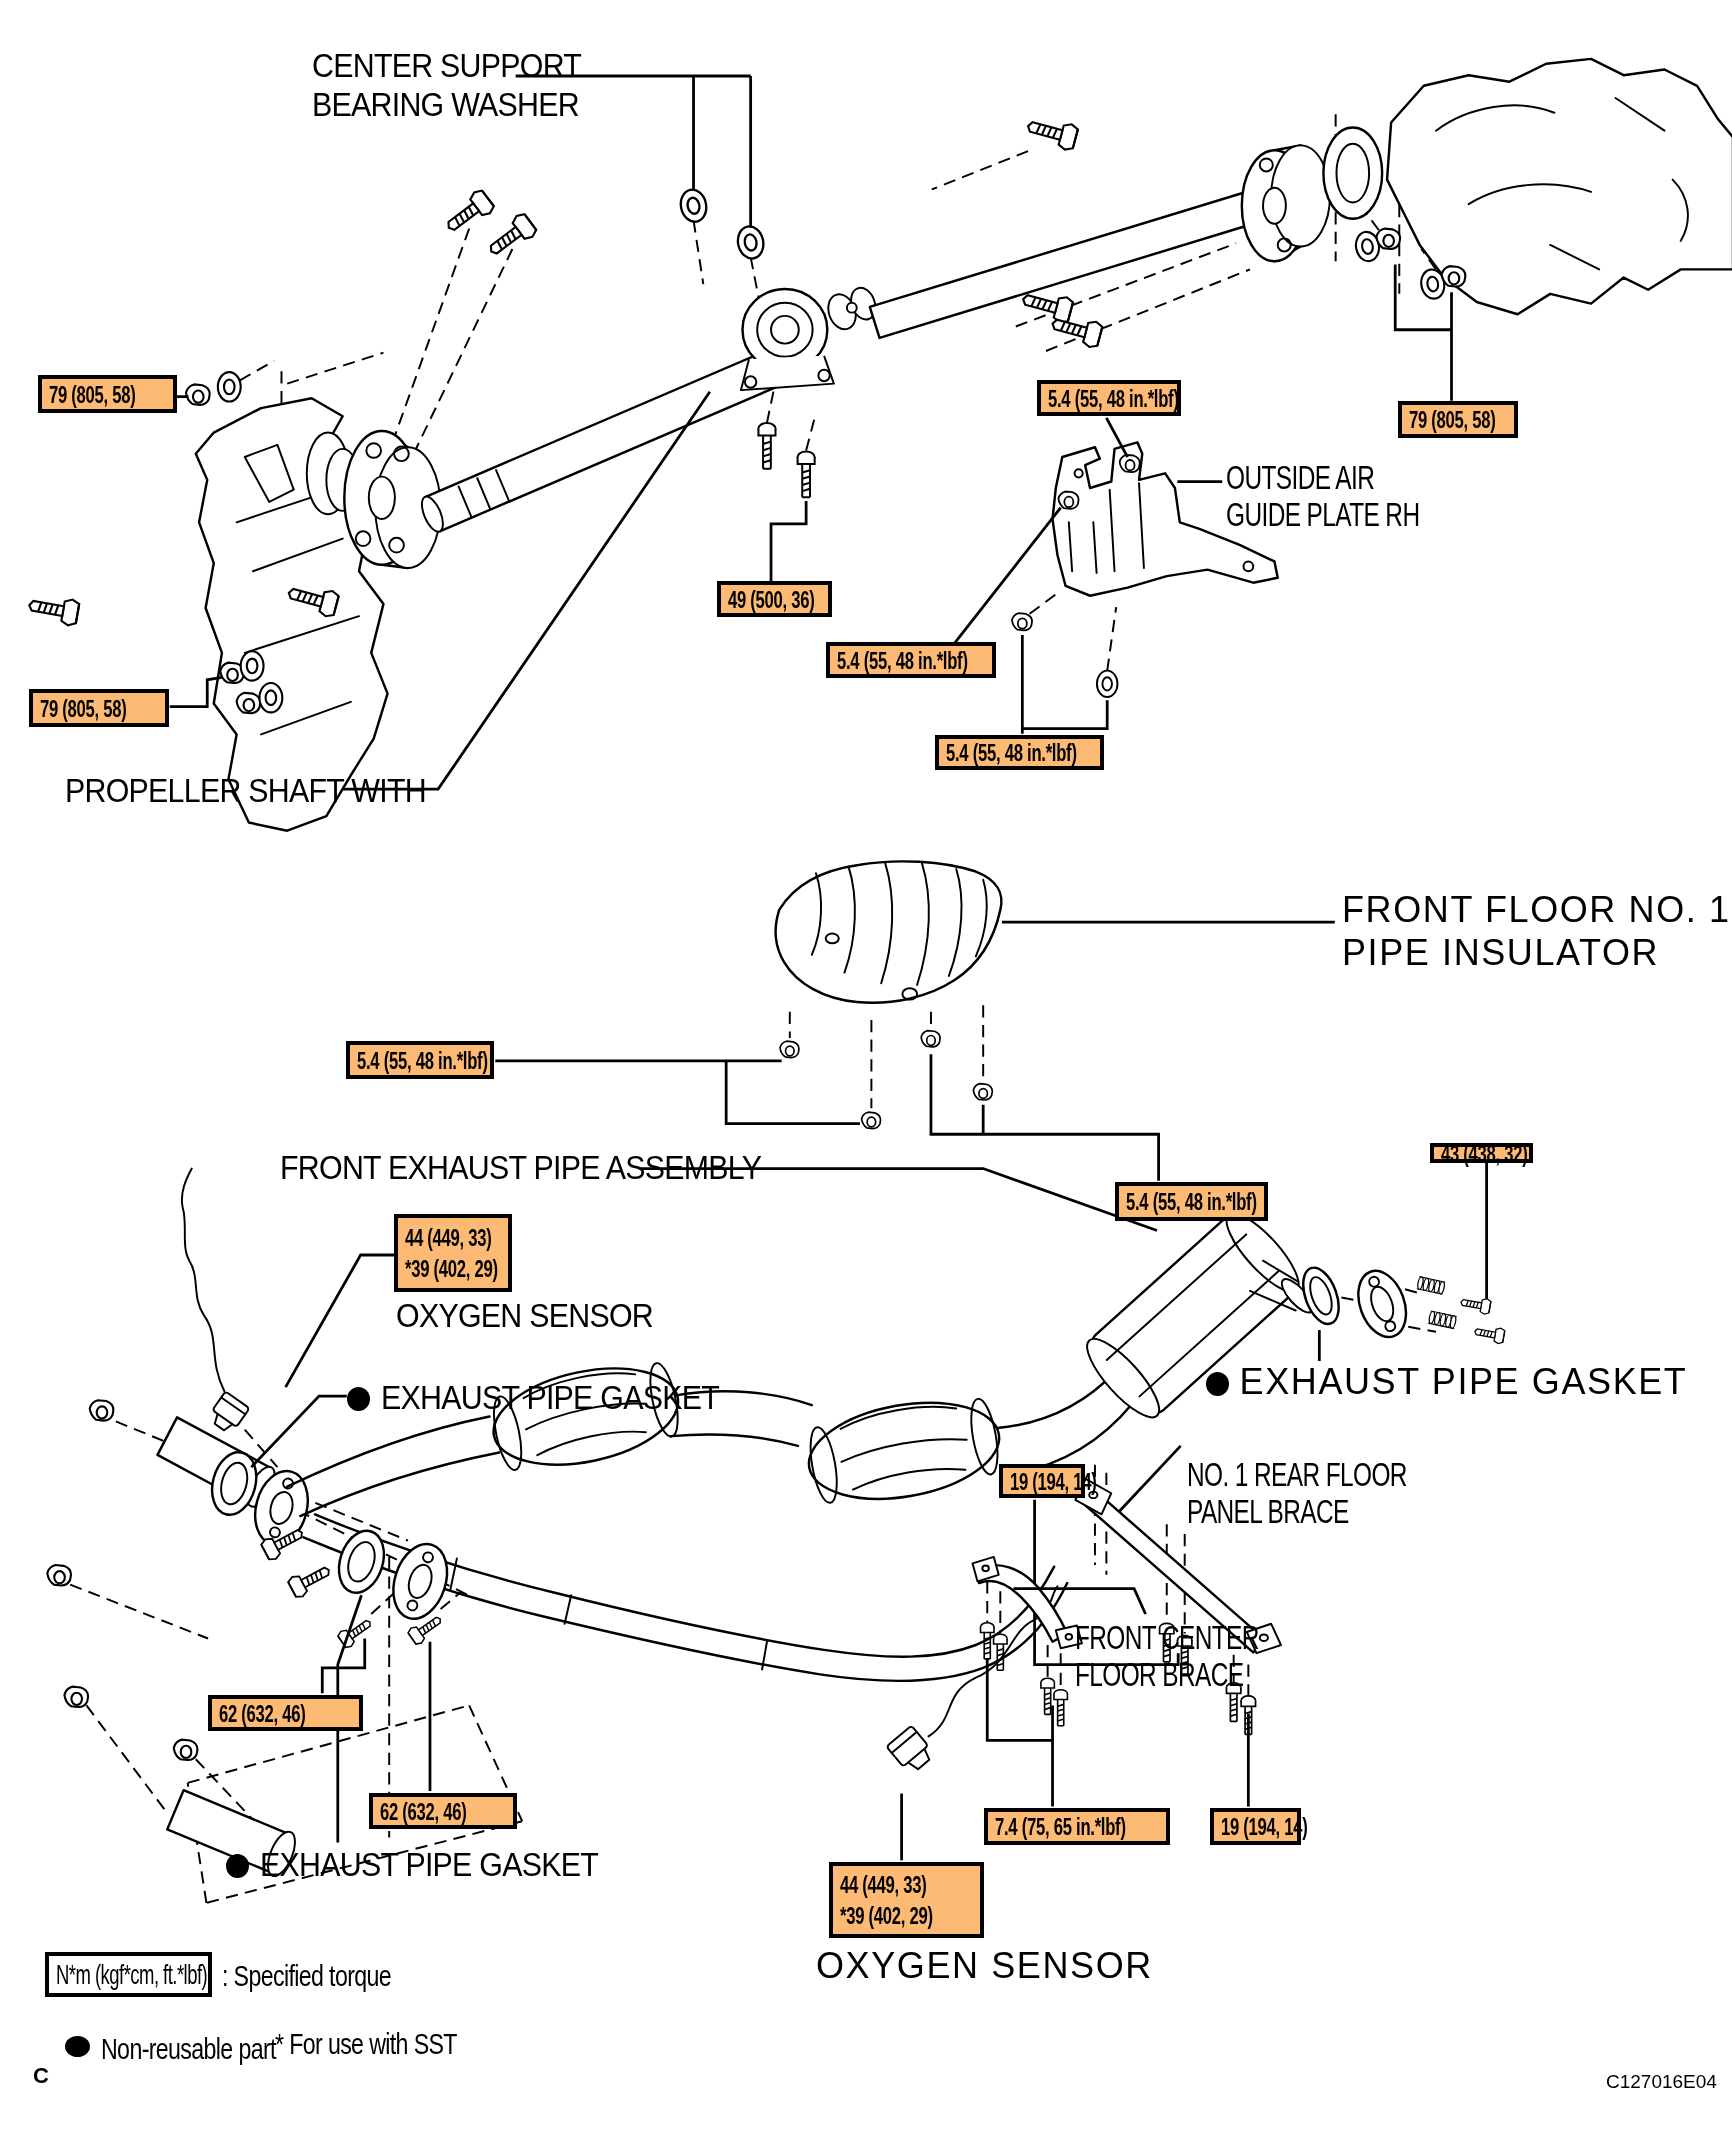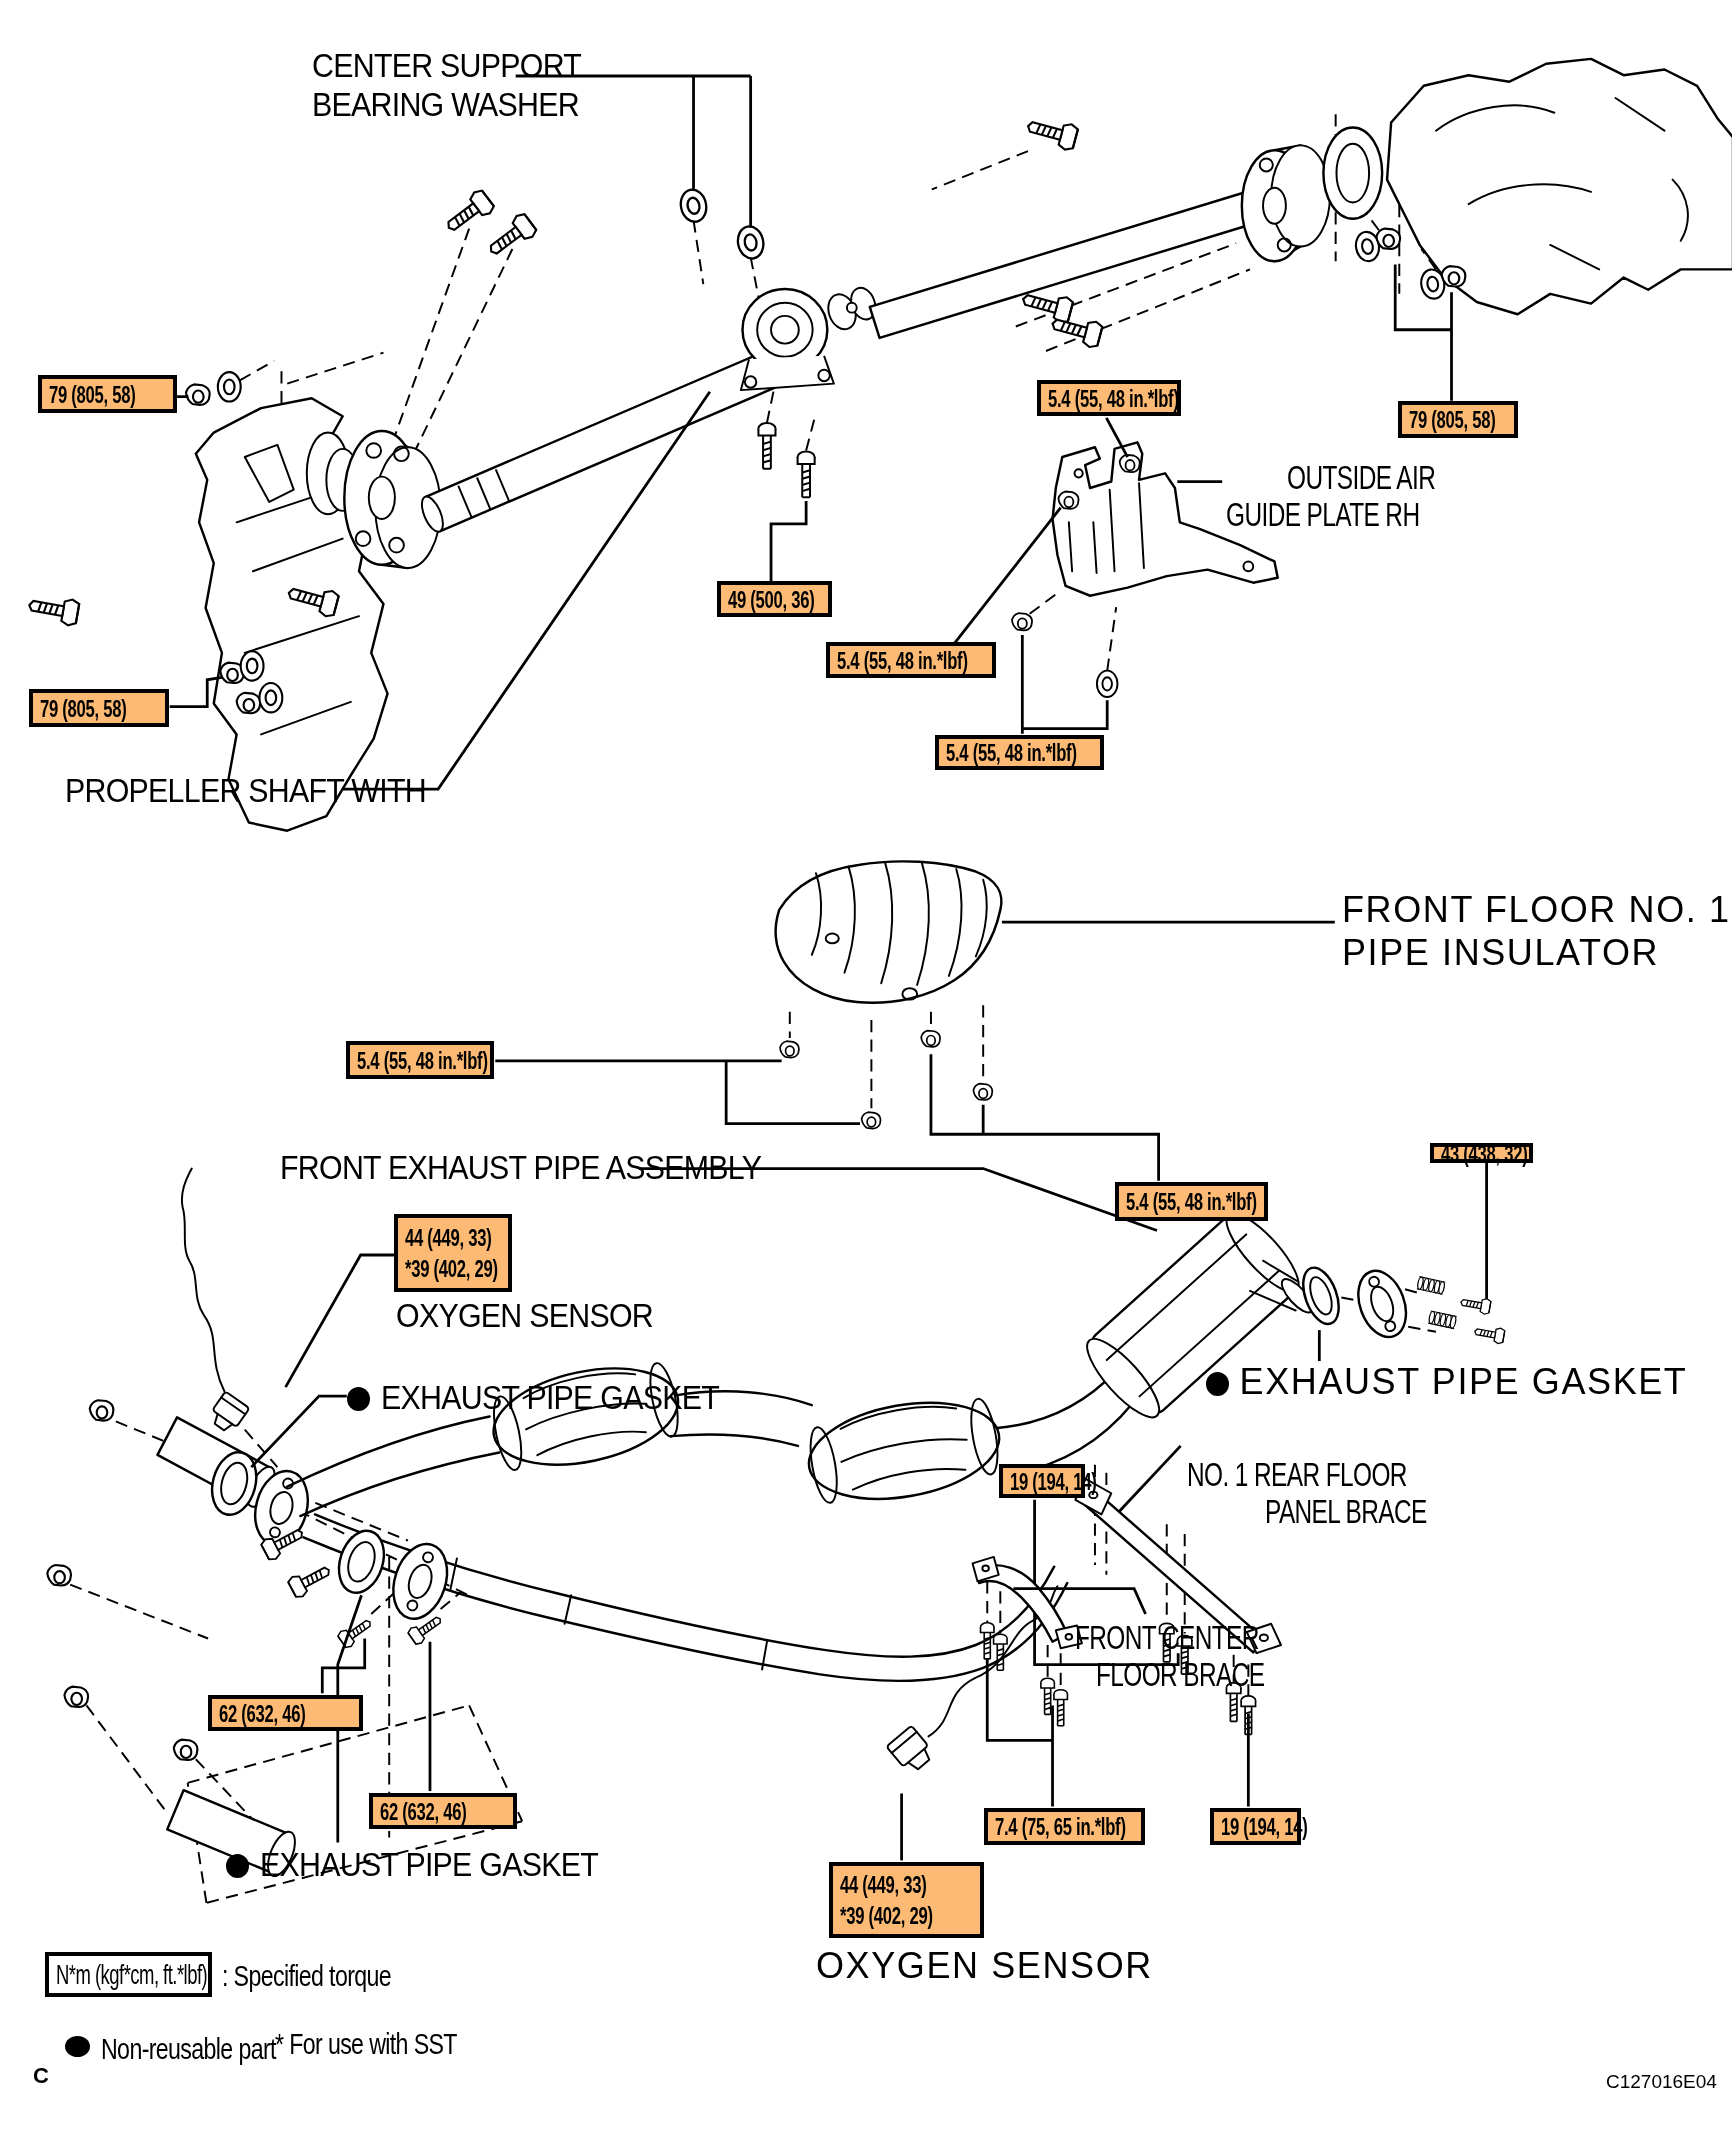--- a/index.html
+++ b/index.html
@@ -13,21 +13,21 @@
   .dash{stroke:#000;stroke-width:2.4;fill:none;stroke-dasharray:15 9;}
   .lead{stroke:#000;stroke-width:3.4;fill:none;}
   use{stroke:#000;stroke-width:2.6;fill:#fff;}
   .tq{position:absolute;box-sizing:border-box;border:4.1px solid #000;background:#fdba74;font-weight:bold;
       font-size:24.5px;white-space:nowrap;padding:2.4px 6.5px;display:flex;flex-direction:column;justify-content:center;}
   .tq .txt{display:inline-block;transform:scaleX(0.68);transform-origin:0 50%;letter-spacing:-0.4px;line-height:31px;}
   .lbl{position:absolute;white-space:nowrap;}
   .lbl .line{display:block;}
   .lbl .txt{display:inline-block;transform-origin:0 50%;}
   .lbl.norm{font-size:33px;}  .lbl.norm .line{height:39px;} .lbl.norm .txt{transform:scaleX(0.92);letter-spacing:-0.8px;}
-  .lbl.cond{font-size:33px;}  .lbl.cond .line{height:37px;text-align:right;} .lbl.cond .txt{transform:scaleX(0.74);letter-spacing:-0.8px;}
+  .lbl.cond{font-size:33px;}  .lbl.cond .line{height:37px;} .lbl.cond .txt{transform:scaleX(0.74);letter-spacing:-0.8px;}
   .lbl.wide{font-size:36px;}  .lbl.wide .line{height:43px;} .lbl.wide .txt{transform:scaleX(1);letter-spacing:1.6px;}
   .bullet{display:inline-block;width:23px;height:24px;border-radius:50%;background:#000;margin-right:10.6px;vertical-align:-2.4px;}
   .legend-bullet{position:absolute;left:65px;top:2036px;width:25px;height:21px;border-radius:50%;background:#000;}
   #legend-box{position:absolute;left:45px;top:1952px;width:167px;height:45px;border:4.1px solid #000;box-sizing:border-box;
       display:flex;align-items:center;padding-left:7px;font-size:28px;letter-spacing:-0.8px;white-space:nowrap;}
   #legend-box .txt{display:inline-block;transform:scaleX(0.66);transform-origin:0 50%;}
   .legend-text{position:absolute;font-size:29px;white-space:nowrap;}
   .legend-text .txt{display:inline-block;transform:scaleX(0.8);transform-origin:0 50%;letter-spacing:-0.8px;}
   #footer-code{position:absolute;left:1606px;top:2071px;font-size:19px;letter-spacing:0;}
   #page-letter{position:absolute;left:33px;top:2063px;font-size:22px;font-weight:bold;}
@@ -382,21 +382,21 @@
     </div>
     <div class="tq" style="left: 999px; top: 1464px; width: 86px; height: 34px;">
       <span class="txt">19 (194, 14)</span>
     </div>
     <div class="tq" style="left: 208px; top: 1695px; width: 155px; height: 36px;">
       <span class="txt">62 (632, 46)</span>
     </div>
     <div class="tq" style="left: 369px; top: 1793px; width: 148px; height: 36px;">
       <span class="txt">62 (632, 46)</span>
     </div>
-    <div class="tq" style="left: 984px; top: 1808px; width: 161px; height: 37px;">
+    <div class="tq" style="left: 984px; top: 1808px; width: 186px; height: 37px;">
       <span class="txt">7.4 (75, 65 in.*lbf)</span>
     </div>
     <div class="tq" style="left: 1210px; top: 1808px; width: 91px; height: 37px;">
       <span class="txt">19 (194, 14)</span>
     </div>
     <div class="tq" style="left: 829px; top: 1862px; width: 155px; height: 76px;">
       <span class="txt">44 (449, 33)</span>
       <span class="txt">*39 (402, 29)</span>
     </div>
   </div>

